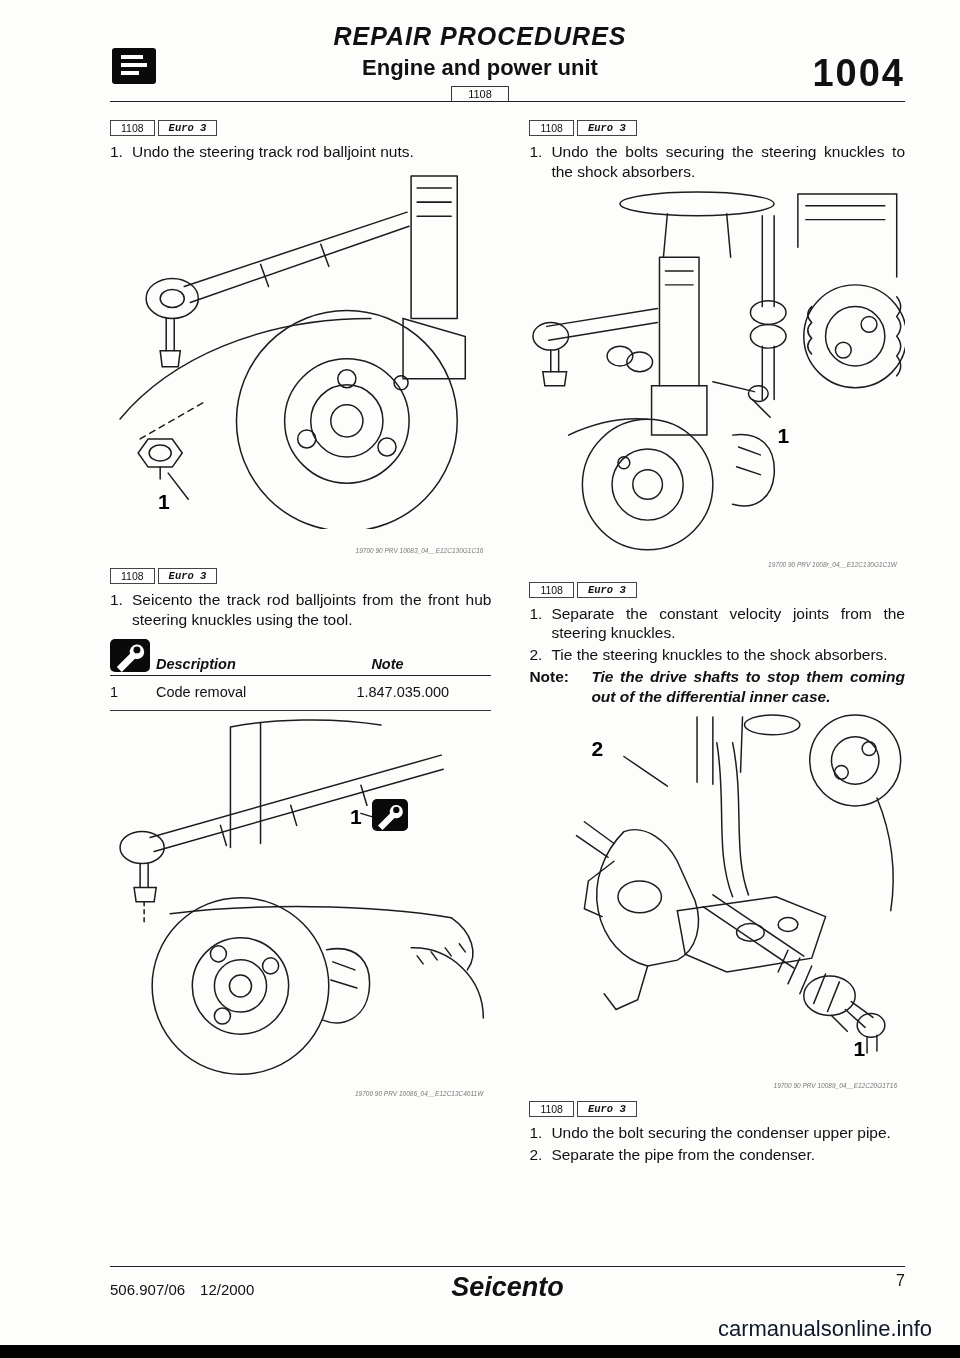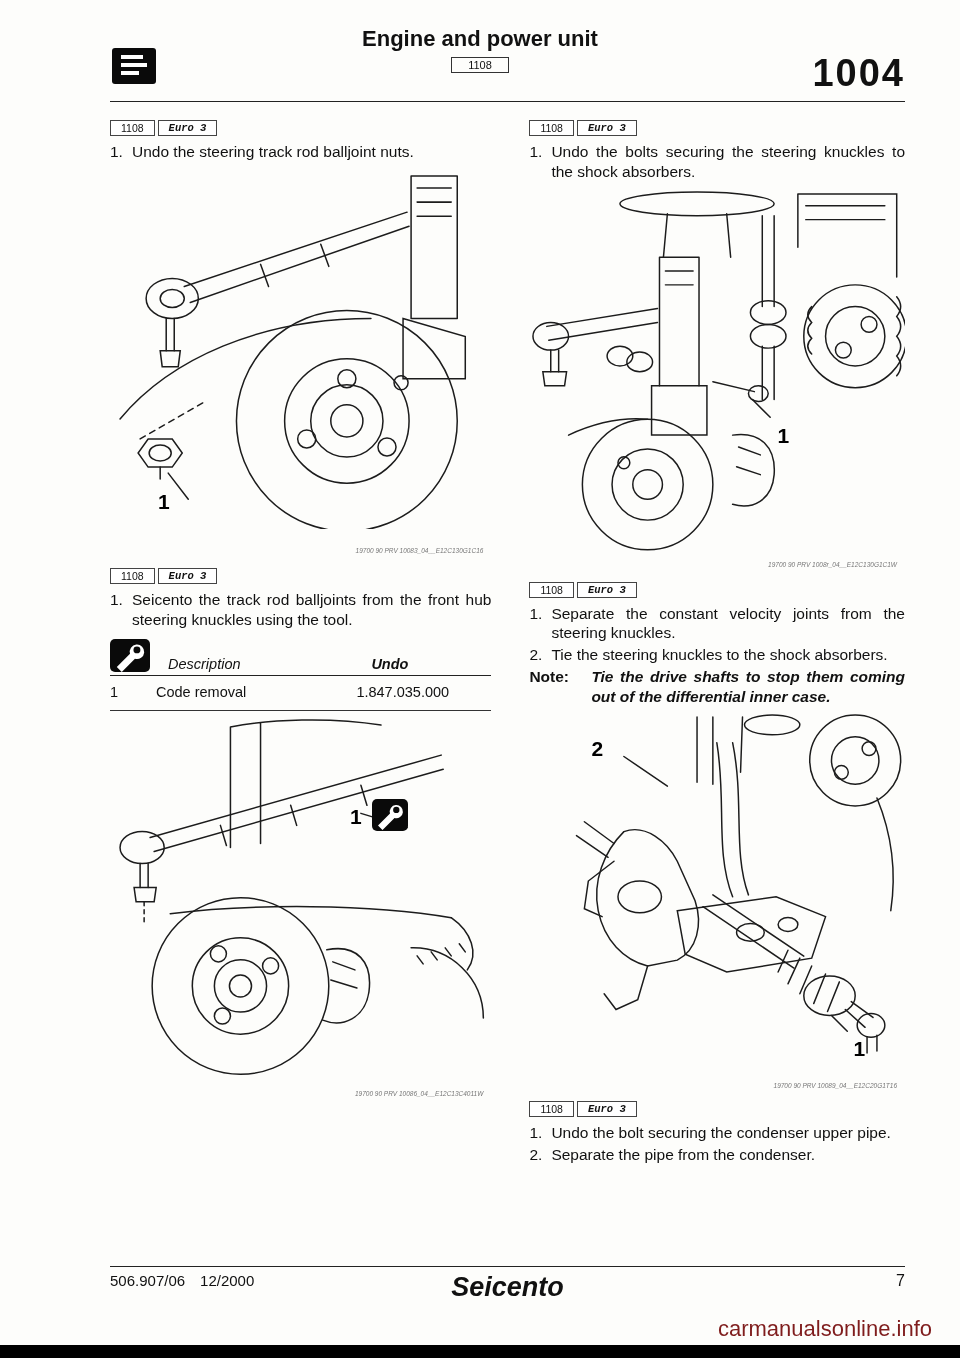--- a/index.html
+++ b/index.html
@@ -40,51 +40,52 @@
   .figure { position:relative; width:100%; margin-top:6px; }
   .figure svg.art { display:block; width:100%; height:auto; }
   .fig-label { position:absolute; font-size:21px; font-weight:bold; color:#000; }
   .fig-caption { text-align:right; font-size:6.5px; color:#777; font-style:italic; margin-top:1px; padding-right:8px; }
 
   
   .tool-table { margin:10px 0 4px 0; font-size:14.5px; }
   .tool-head { display:flex; align-items:flex-end; border-bottom:1.5px solid #222; padding-bottom:3px; }
   .tool-icon { width:40px; height:33px; background:#0a0a0a; border-radius:5px; flex:none; margin-right:6px; }
   .tool-icon svg { display:block; width:100%; height:100%; }
-  .th-desc { font-weight:normal; font-style:italic; flex:1;margin-left:12px; }
+  .th-desc { font-weight:bold; font-style:italic; flex:1; }
   .th-code { font-weight:bold; font-style:italic; width:120px; }
   .tool-row { display:flex; padding:8px 0 10px 0; border-bottom:1px solid #333; }
   .tr-num { width:46px; }
   .tr-desc { flex:1; }
   .tr-code { width:135px; }
 
   .inline-tool { position:absolute; width:36px; height:32px; background:#0a0a0a; border-radius:5px; }
   .inline-tool svg { display:block; width:100%; height:100%; }
 
   
   .footer-rule { position:absolute; left:110px; right:55px; top:1266px; border-bottom:1.5px solid #222; }
   .footer { position:absolute; left:110px; right:55px; top:1272px; display:flex; align-items:flex-start; }
-  .f-left { font-size:15px; width:260px; }
+  .f-left { font-size:15px; width:260px;margin-top:9px; }
   .f-center { flex:1; text-align:center; font-size:27px; font-weight:bold; font-style:italic; }
   .f-right { width:260px; text-align:right; font-size:16px; }
 
-  .watermark { position:absolute; right:28px; bottom:16px; font-size:22px; color:#7f1d1d; }
+  .watermark { position:absolute; right:28px; bottom:16px; font-size:22px; color:#0f172a; }
   .bottom-bar { position:absolute; left:0; right:0; bottom:0; height:13px; background:#000; }
 </style>
 </head>
 <body>
 
 <div class="page">
 
   <div class="header">
     <div class="hdr-icon">
       <span class="bar" style="top:7px;width:22px;"></span>
       <span class="bar" style="top:15px;width:26px;"></span>
       <span class="bar" style="top:23px;width:18px;"></span>
     </div>
+    <div class="hdr-title">REPAIR PROCEDURES</div>
     <div class="hdr-sub">Engine and power unit</div>
     <div class="hdr-codebox">1108</div>
     <div class="hdr-page">1004</div>
     <div class="hdr-rule"></div>
   </div>
 
   <div class="columns">
 
     <div class="col left">
 
@@ -145,21 +146,21 @@
 
       <div class="tool-table">
         <div class="tool-head">
           <span class="tool-icon">
             <svg viewBox="0 0 24 20">
               <path d="M4 17 L12 9 A4.4 4.4 0 1 1 15 12 L7 20 Z" fill="#fff" stroke="none"></path>
               <circle cx="16.2" cy="6.6" r="2.1" fill="#0a0a0a" stroke="none"></circle>
             </svg>
           </span>
           <span class="th-desc">Description</span>
-          <span class="th-code">Undo</span>
+          <span class="th-code">Note</span>
         </div>
         <div class="tool-row">
           <span class="tr-num">1</span>
           <span class="tr-desc">Code removal</span>
           <span class="tr-code">1.847.035.000</span>
         </div>
       </div>
 
       <div class="figure" style="height:372px;">
         <svg class="art" viewBox="0 0 380 360" fill="none" stroke="#1c1c1c" stroke-width="1.5" stroke-linecap="round">

